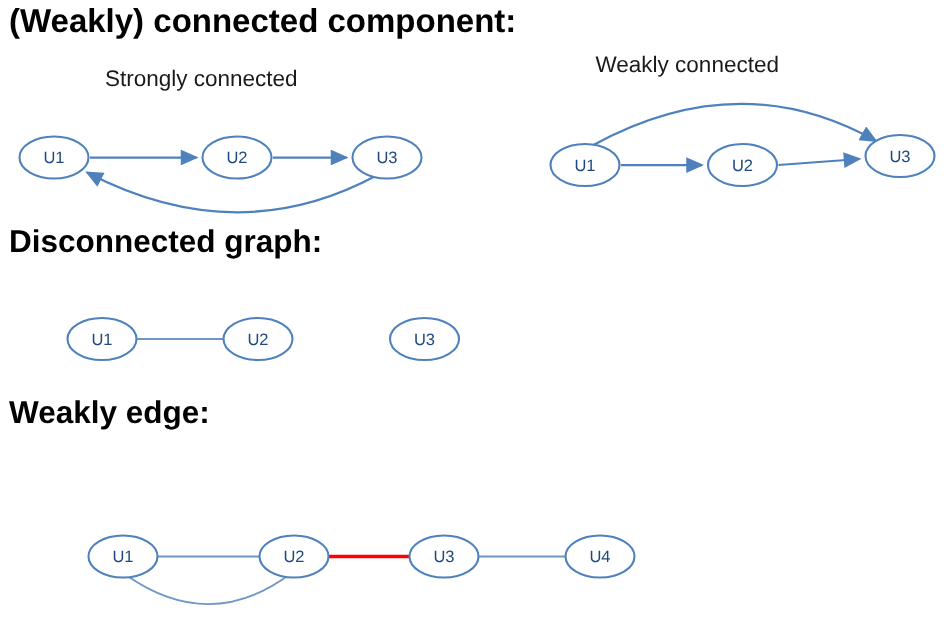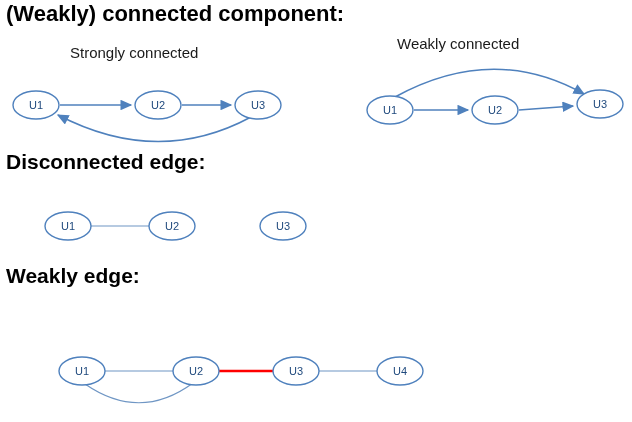--- a/index.html
+++ b/index.html
@@ -63,21 +63,21 @@
     <line class="edge" x1="166" y1="55" x2="220" y2="51" marker-end="url(#arrowB)" stroke="#4f81bd"></line>
     <path class="edge" d="M 42 42 Q 140 -12 231 39" marker-end="url(#arrowB)" stroke="#4f81bd"></path>
     <ellipse class="node" cx="37" cy="55" rx="23" ry="14" stroke="#4f81bd"></ellipse>
     <ellipse class="node" cx="142" cy="55" rx="23" ry="14" stroke="#4f81bd"></ellipse>
     <ellipse class="node" cx="247" cy="49" rx="23" ry="14" stroke="#4f81bd"></ellipse>
     <text class="node-label" x="37" y="55" dy="0.35em">U1</text>
     <text class="node-label" x="142" y="55" dy="0.35em">U2</text>
     <text class="node-label" x="247" y="49" dy="0.35em">U3</text>
   </svg>
 
-  <div class="abs h-sec" style="left:6px; top:150px;">Disconnected edge:</div>
+  <div class="abs h-sec" style="left:6px; top:150px;">Disconnected graph:</div>
 
   <svg class="abs" style="left:40px; top:204px;" width="285" height="46" viewBox="0 0 285 46">
     <line class="edge-thin" x1="51" y1="22" x2="109" y2="22" stroke="#4f81bd"></line>
     <ellipse class="node" cx="28" cy="22" rx="23" ry="14" stroke="#4f81bd"></ellipse>
     <ellipse class="node" cx="132" cy="22" rx="23" ry="14" stroke="#4f81bd"></ellipse>
     <ellipse class="node" cx="243" cy="22" rx="23" ry="14" stroke="#4f81bd"></ellipse>
     <text class="node-label" x="28" y="22" dy="0.35em">U1</text>
     <text class="node-label" x="132" y="22" dy="0.35em">U2</text>
     <text class="node-label" x="243" y="22" dy="0.35em">U3</text>
   </svg>

